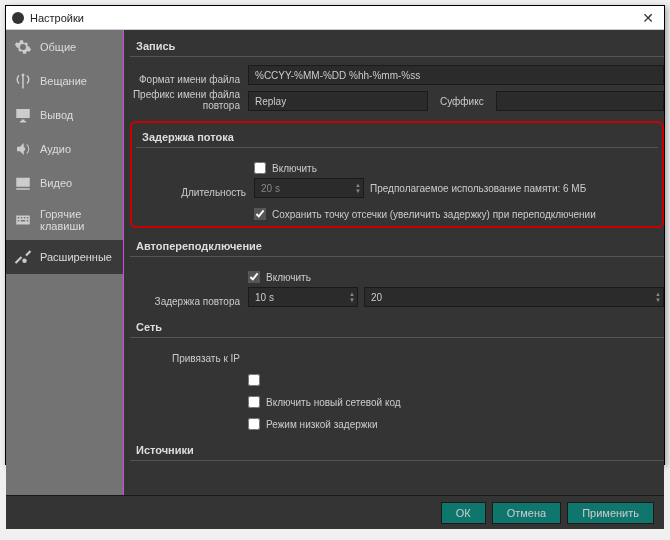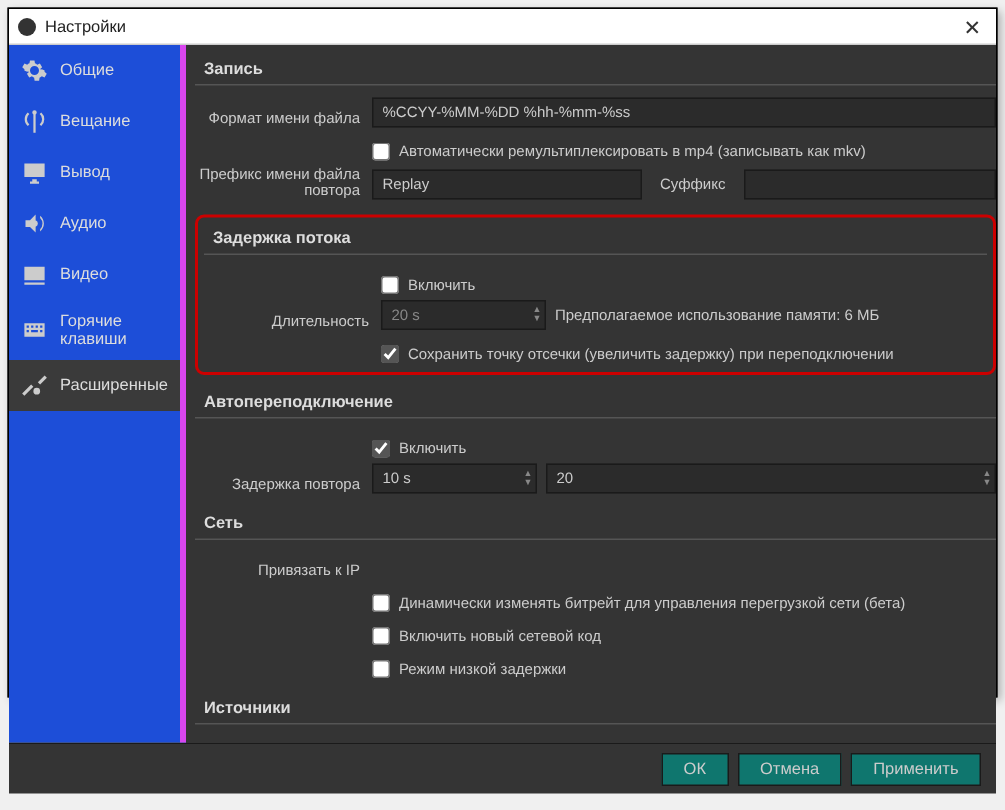--- a/index.html
+++ b/index.html
@@ -3,21 +3,21 @@
 <meta charset="utf-8">
 <style>
 *{margin:0;padding:0;box-sizing:border-box;font-family:"Segoe UI",Arial,sans-serif}
 body{background:#f0f0f0;width:670px;height:540px;overflow:hidden}
 .window{width:660px;height:460px;margin:5px;background:#2b2b2b;border:1px solid #000;box-shadow:2px 2px 6px rgba(0,0,0,.3)}
 .titlebar{height:24px;background:#fff;display:flex;align-items:center;padding:0 6px;border-bottom:1px solid #ccc}
 .titlebar-icon{width:12px;height:12px;background:#333;border-radius:50%;margin-right:6px}
 .titlebar-text{font-size:11px;color:#222;flex:1}
 .titlebar-close{font-size:14px;color:#333;cursor:pointer;padding:0 4px}
 .body{display:flex;height:465px}
-.sidebar{width:118px;background:#1d4ed8;border-right:4px solid #d946ef}
+.sidebar{width:118px;background:#737373;border-right:1px solid #d946ef}
 .sidebar-item{display:flex;align-items:center;padding:8px 8px;color:#ddd;font-size:11px;cursor:pointer;gap:8px}
 .sidebar-item.active{background:#3a3a3a}
 .sidebar-item svg{width:18px;height:18px;fill:#ccc;flex-shrink:0}
 .content{flex:1;background:#343434;overflow-y:auto;padding:6px 0 6px 6px}
 .content::-webkit-scrollbar{width:12px}
 .content::-webkit-scrollbar-track{background:#2b2b2b}
 .content::-webkit-scrollbar-thumb{background:#555}
 .group{margin-bottom:8px}
 .group-title{color:#ddd;font-size:11px;font-weight:bold;padding:4px 6px;border-bottom:1px solid #555;margin-bottom:6px}
 .group.highlight{border:2px solid #c00;border-radius:6px;padding:4px}
@@ -98,29 +98,20 @@
 
       <div class="group">
         <div class="group-title">Запись</div>
         <div class="row">
             <div class="label">Формат имени файла</div>
             <div class="control">
               <input type="text" value="%CCYY-%MM-%DD %hh-%mm-%ss" style="">
             </div>
           </div>
         <div class="row">
-            <div class="label"></div>
-            <div class="control">
-              <label class="chk">
-                <input type="checkbox" style="">
-                <span>Автоматически ремультиплексировать в mp4 (записывать как mkv)</span>
-              </label>
-            </div>
-          </div>
-        <div class="row">
             <div class="label">Префикс имени файла повтора</div>
             <div class="control">
               <input type="text" style="flex: 0 0 180px;" value="Replay">
               <span class="sfx-label">Суффикс</span>
               <input type="text" class="sfx-input" style="">
             </div>
           </div>
       </div>
 
       <div class="group highlight">
@@ -193,21 +184,20 @@
       <div class="group">
         <div class="group-title">Сеть</div>
         <div class="row">
             <div class="label">Привязать к IP</div>
           </div>
         <div class="row">
             <div class="label"></div>
             <div class="control">
               <label class="chk">
                 <input type="checkbox" style="">
-                <span>Динамически изменять битрейт для управления перегрузкой сети (бета)</span>
               </label>
             </div>
           </div>
         <div class="row">
             <div class="label"></div>
             <div class="control">
               <label class="chk">
                 <input type="checkbox" style="">
                 <span>Включить новый сетевой код</span>
               </label>

